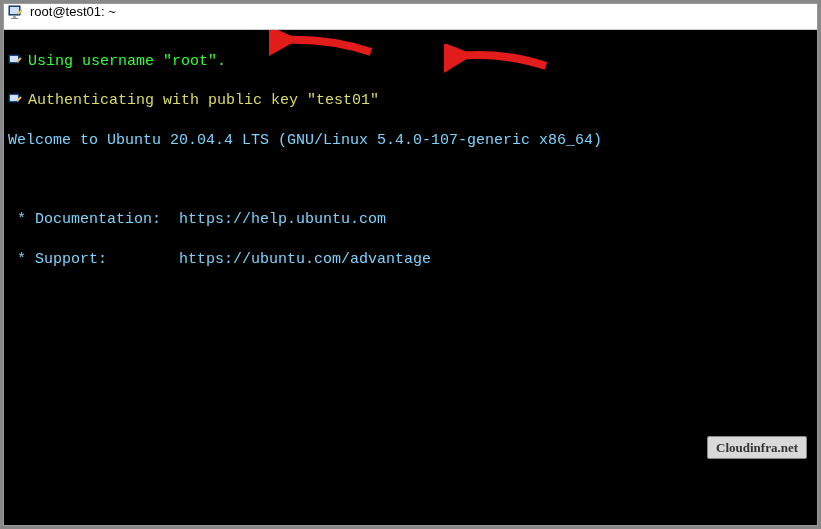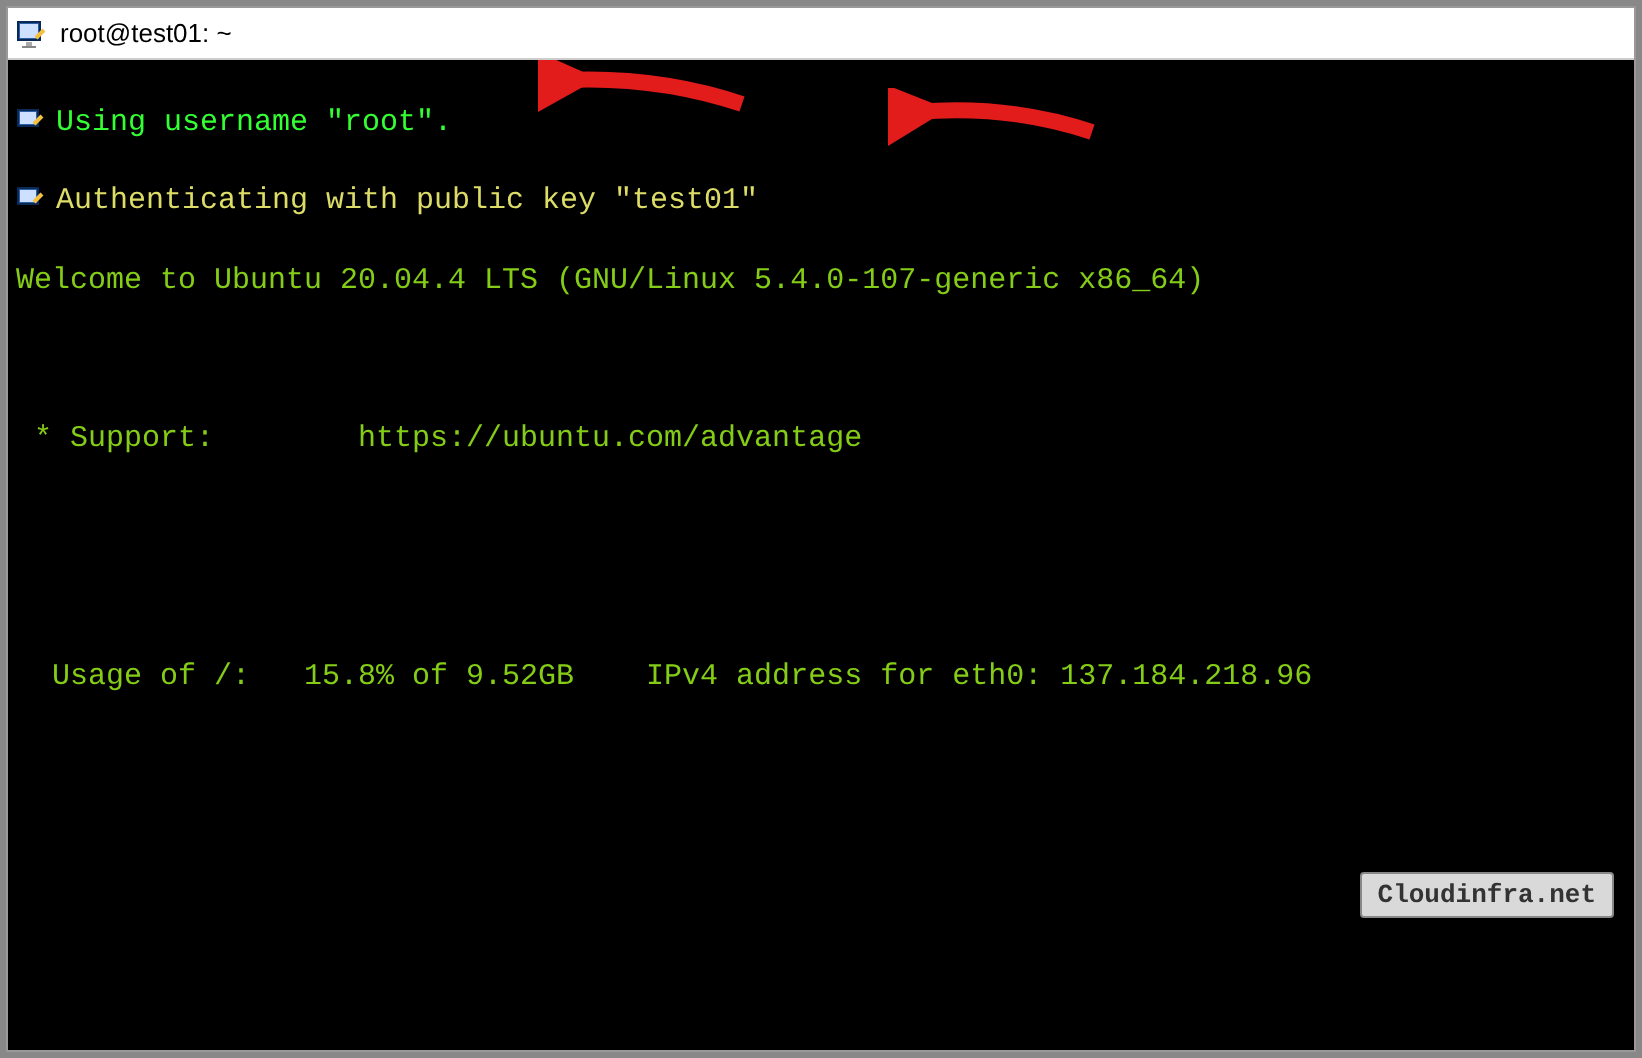--- a/index.html
+++ b/index.html
@@ -18,21 +18,21 @@
     background: #fff;
     border: 1px solid #999;
     display: flex;
     flex-direction: column;
   }
   .titlebar {
     height: 26px;
     background: #fff;
     border-bottom: 1px solid #ccc;
     display: flex;
-    align-items: center;
+    align-items: flex-start;
     padding: 0 4px;
     font-family: "Segoe UI", Tahoma, sans-serif;
     font-size: 13px;
     color: #000;
   }
   .putty-icon {
     width: 16px;
     height: 16px;
     margin-right: 6px;
     display: inline-block;
@@ -50,32 +50,32 @@
   .line { white-space: pre; }
   .putty-line-icon {
     display: inline-block;
     width: 16px;
     height: 14px;
     vertical-align: middle;
     margin-right: 4px;
   }
   .green { color: #33ff33; }
   .yellow { color: #dcdc66; }
-  .white { color: #84cc16; }
+  .white { color: #7dd3fc; }
   .arrow {
     position: absolute;
     pointer-events: none;
   }
   .watermark {
     position: absolute;
     right: 10px;
     bottom: 66px;
     background: #d9d9d9;
     color: #333;
-    font-family: Liberation Mono, monospace;
+    font-family: Liberation Serif, serif;
     font-weight: bold;
     font-size: 13px;
     padding: 2px 8px;
     border: 1px solid #888;
     border-radius: 2px;
   }
 </style>
 </head>
 <body>
 
@@ -100,24 +100,24 @@
             <rect x="2" y="2" width="8" height="6" fill="#cde0ff"></rect>
             <path d="M9 8 L13 4" stroke="#f3c040" stroke-width="2"></path>
           </svg></span><span class="green">Using username "root".</span></div>
 <div class="line"><span class="putty-line-icon"><svg viewBox="0 0 16 14" width="16" height="14">
             <rect x="1" y="1" width="10" height="8" fill="#2a5fa8" stroke="#0a2a55"></rect>
             <rect x="2" y="2" width="8" height="6" fill="#cde0ff"></rect>
             <path d="M9 8 L13 4" stroke="#f3c040" stroke-width="2"></path>
           </svg></span><span class="yellow">Authenticating with public key "test01"</span></div>
 <div class="line white">Welcome to Ubuntu 20.04.4 LTS (GNU/Linux 5.4.0-107-generic x86_64)</div>
 <div class="line"> </div>
+<div class="line white"> * Documentation:  https://help.ubuntu.com</div>
 <div class="line white"> * Support:        https://ubuntu.com/advantage</div>
 <div class="line"> </div>
 <div class="line"> </div>
-<div class="line white">  Usage of /:   15.8% of 9.52GB    IPv4 address for eth0: 137.184.218.96</div>
 
 
 
 
 
 
 
 
 
 

